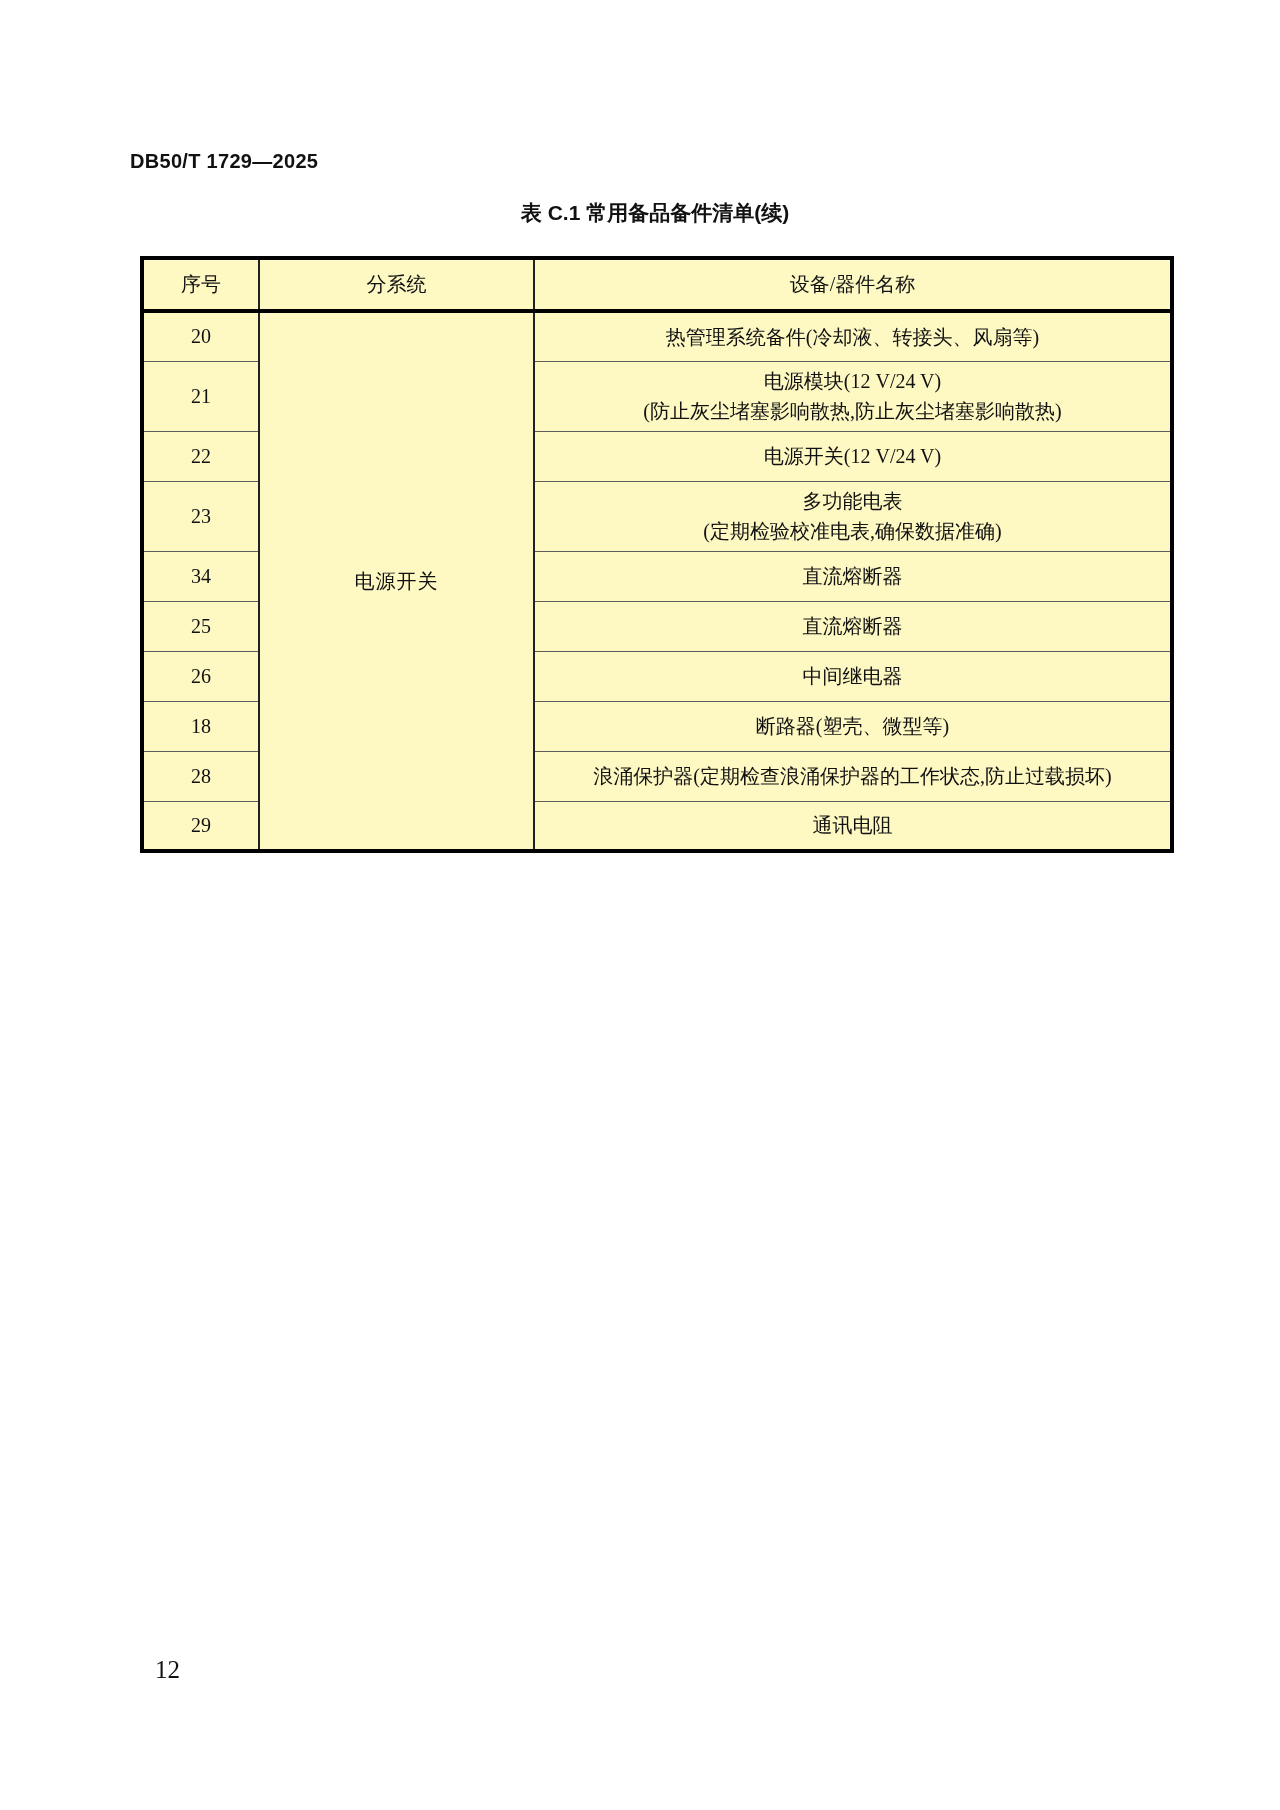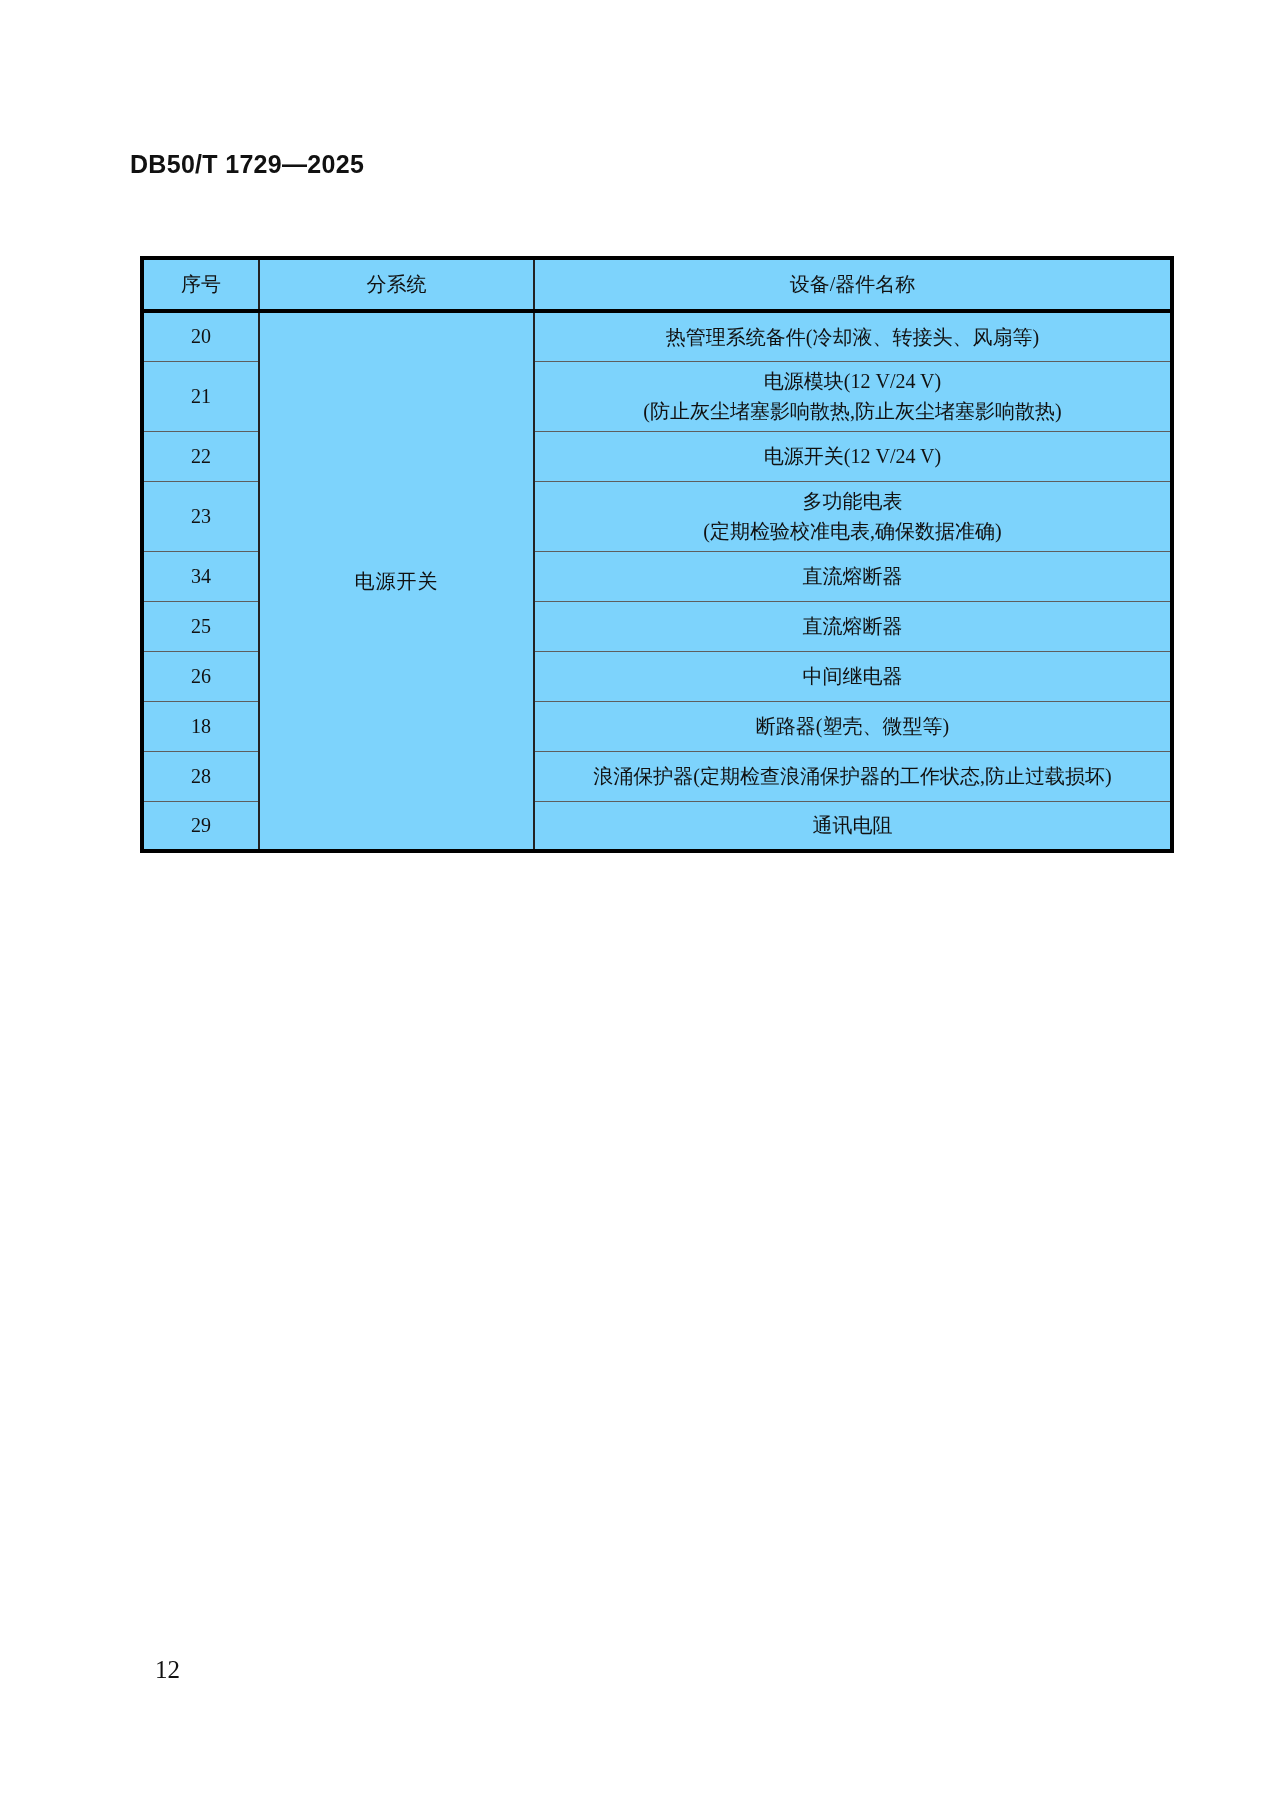--- a/index.html
+++ b/index.html
@@ -13,21 +13,21 @@
   .page {
     position: relative;
     width: 1280px; height: 1810px;
     background: #ffffff;
     overflow: hidden;
   }
   .doc-number {
     position: absolute;
     top: 150px; left: 130px;
     font-family: "Liberation Sans", "DejaVu Sans", sans-serif;
-    font-size: 25px;
+    font-size: 20px;
     font-weight: 600;
     letter-spacing: 0.3px;
     white-space: nowrap;
   }
   .table-title {
     position: absolute;
     top: 199px; left: 140px; width: 1030px;
     text-align: center;
     font-family: "Liberation Sans", "DejaVu Sans", sans-serif;
     font-size: 21px;
@@ -48,41 +48,42 @@
   .spares-table th, .spares-table td {
     border-left: 2px solid #222222;
     border-right: 2px solid #222222;
     border-top: 1px solid #5e5e5e;
     border-bottom: 1px solid #5e5e5e;
     text-align: center;
     vertical-align: middle;
     font-size: 20px;
     font-weight: 400;
     padding: 0 6px;
-    background: #7dd3fc;
+    background: #fef9c3;
   }
   .spares-table thead tr { height: 53px; }
   .spares-table thead th { border-bottom: 4px solid #000000; }
   .spares-table tr.one-line { height: 50px; }
   .spares-table tr.two-line { height: 70px; font-family: Liberation Serif, serif; }
   .device-line { line-height: 30px; }
   .subsystem-cell { letter-spacing: 1px; }
   .page-number {
     position: absolute;
     top: 1656px; left: 155px;
     font-size: 25px;
   }
 </style>
 </head>
 <body>
 
 <div class="page">
 
   <div class="doc-number">DB50/T 1729—2025</div>
 
+  <div class="table-title">表 C.1  常用备品备件清单(续)</div>
 
   <table class="spares-table">
     <colgroup>
       <col class="c1">
       <col class="c2">
       <col class="c3">
     </colgroup>
     <thead>
       <tr>
         <th>序号</th>

